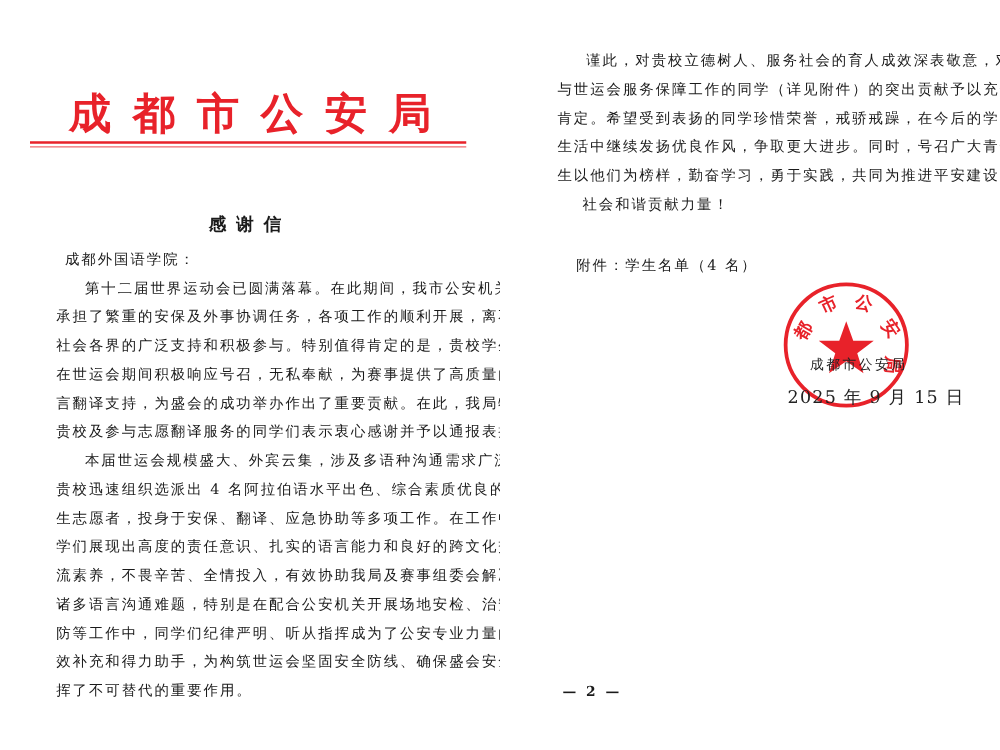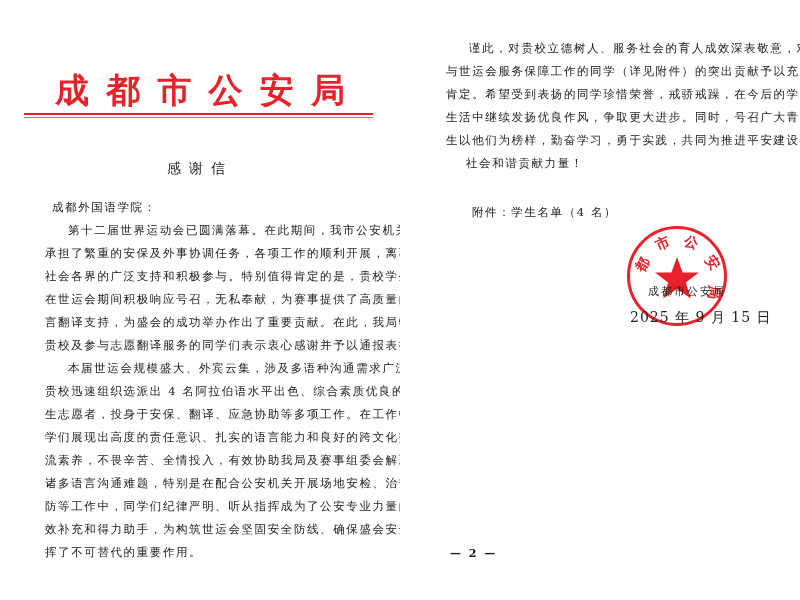--- a/index.html
+++ b/index.html
@@ -17,31 +17,31 @@
     position:absolute; left:55px; top:68px; width:290px;
     font-family: "DejaVu Serif", "Liberation Serif", serif;
     color:#e8222a; font-size:34px; font-weight:bold;
     display:flex; justify-content:space-between; letter-spacing:0;
   }
   .red-rule { position:absolute; left:24px; width:349px; background:#e8222a; }
   .red-rule.r1 { top:113px; height:2px; }
   .red-rule.r2 { top:117px; height:1px; background:#ef6a6e; }
 
   .title {
-    position:absolute; left:0; width:400px; top:160px; text-align:center;
-    font-size:14px; font-weight:normal; letter-spacing:8px;
+    position:absolute; left:0; width:400px; top:171px; text-align:center;
+    font-size:14px; font-weight:bold; letter-spacing:8px;
   }
   .text { position:absolute; font-size:11.5px; line-height:23px; letter-spacing:1.6px; white-space:nowrap; }
   .salutation { left:52px; top:196px; }
   .para { left:45px; width:315px; }
   .para .line { display:block; white-space:nowrap; }
 
   .right-body { left:446px; width:320px; }
 
-  .attachment { left:472px; top:201px; }
+  .attachment { left:461px; top:201px; }
 
   .stamp {
     position:absolute; left:627px; top:226px; width:100px; height:100px;
     border:3px solid #e8222a; border-radius:50%; box-sizing:border-box;
   }
   .stamp-star {
     position:absolute; left:653px; top:255px; width:48px; height:46px;
   }
   .stamp-arc-text {
     position:absolute; color:#e8222a; font-size:14px; font-weight:bold;

